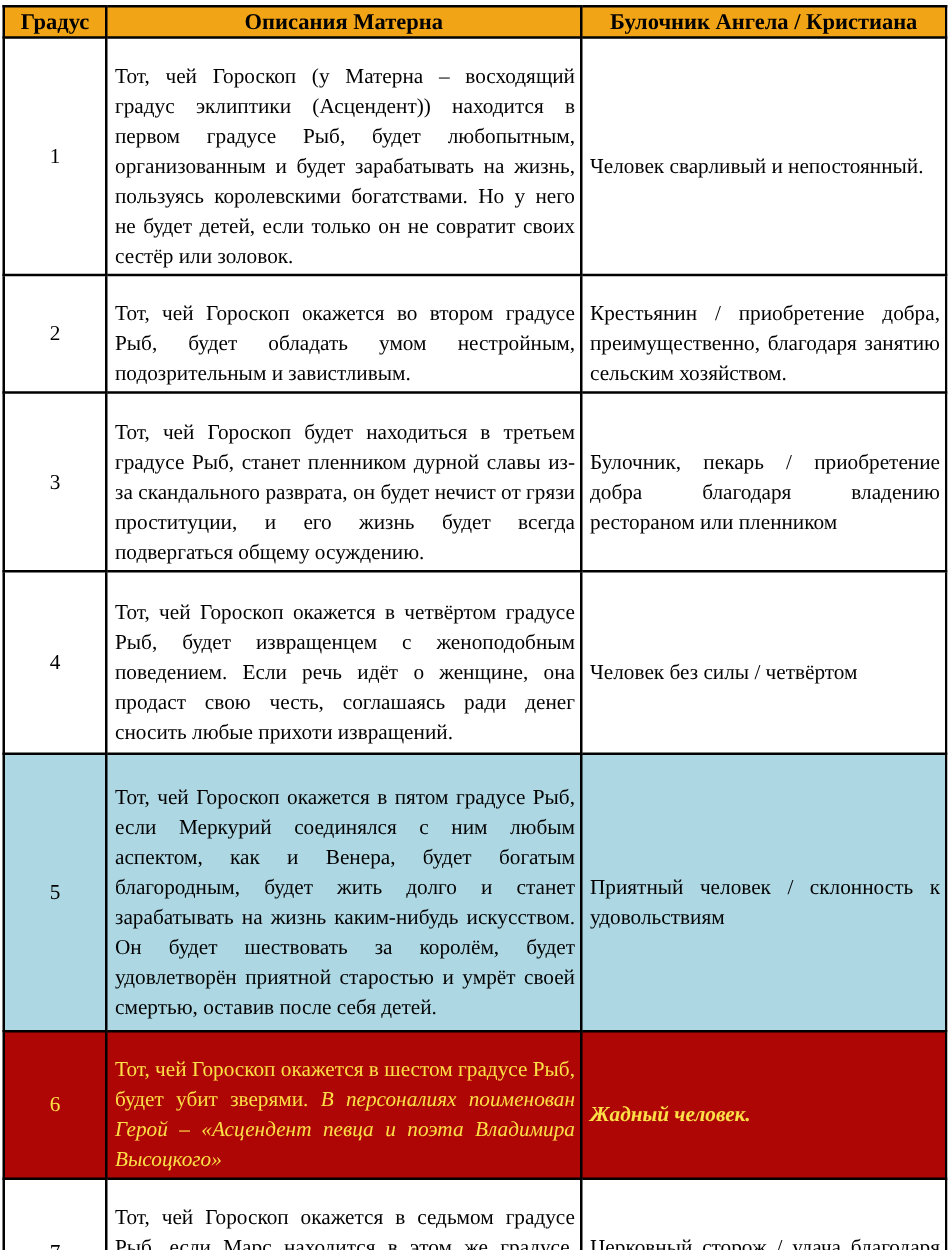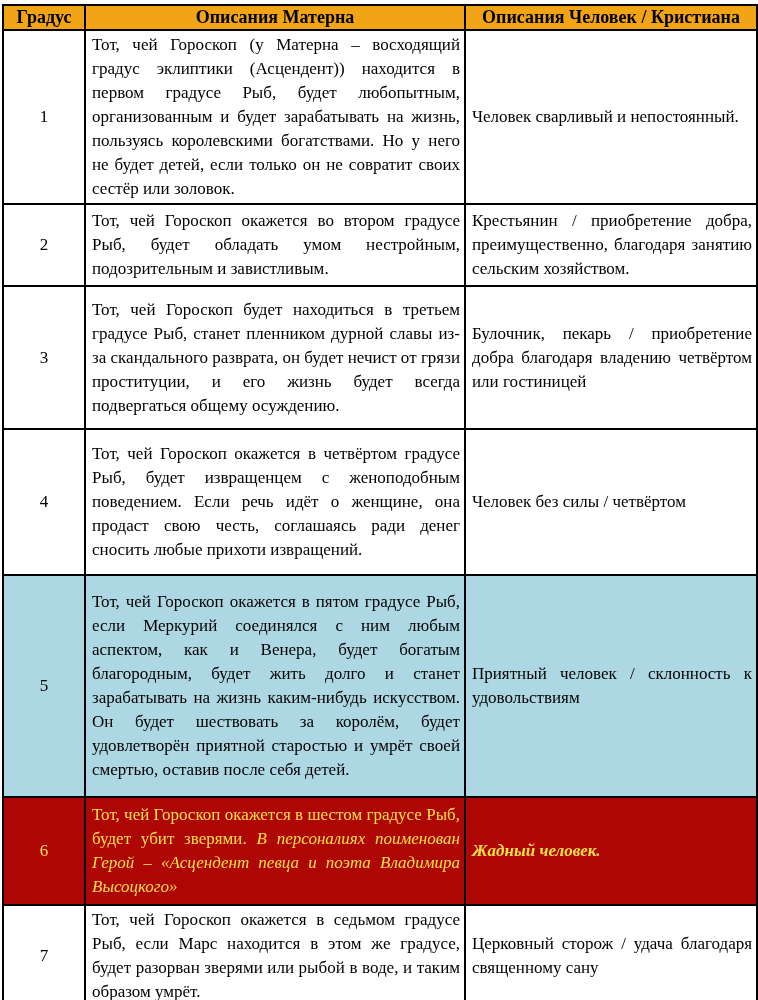--- a/index.html
+++ b/index.html
@@ -40,21 +40,21 @@
     background: var(--header-bg);
     font-weight: bold;
     font-size: 18px;
     height: 14px;
     padding: 1px 2px;
     text-align: center;
   }
   tbody td {
     font-size: 17px;
     line-height: 24px;
-    padding: 2px 4px 2px 6px;
+    padding: 18px 4px 2px 6px;
   }
   td.degree {
     text-align: center;
     padding: 2px;
   }
   td.matern, td.angel {
     text-align: justify;
   }
   tr.row-1 { height: 168px; }
   tr.row-2 { height: 82px; }
@@ -82,38 +82,38 @@
   <table class="degrees">
     <colgroup>
       <col class="c-degree">
       <col class="c-matern">
       <col class="c-angel">
     </colgroup>
     <thead>
       <tr>
         <th>Градус</th>
         <th>Описания Матерна</th>
-        <th>Описания Человек / Кристиана</th>
+        <th>Булочник Ангела / Кристиана</th>
       </tr>
     </thead>
     <tbody>
       <tr class="row-1">
         <td class="degree">1</td>
         <td class="matern"><span>Тот, чей Гороскоп (у Матерна – восходящий градус эклиптики (Асцендент)) находится в первом градусе Рыб, будет любопытным, организованным и будет зарабатывать на жизнь, пользуясь королевскими богатствами. Но у него не будет детей, если только он не совратит своих сестёр или золовок.</span></td>
         <td class="angel">Человек сварливый и непостоянный.</td>
       </tr>
       <tr class="row-2">
         <td class="degree">2</td>
         <td class="matern"><span>Тот, чей Гороскоп окажется во втором градусе Рыб, будет обладать умом нестройным, подозрительным и завистливым.</span></td>
         <td class="angel">Крестьянин / приобретение добра, преимущественно, благодаря занятию сельским хозяйством.</td>
       </tr>
       <tr class="row-3">
         <td class="degree">3</td>
         <td class="matern"><span>Тот, чей Гороскоп будет находиться в третьем градусе Рыб, станет пленником дурной славы из-за скандального разврата, он будет нечист от грязи проституции, и его жизнь будет всегда подвергаться общему осуждению.</span></td>
-        <td class="angel">Булочник, пекарь / приобретение добра благодаря владению четвёртом или гостиницей</td>
+        <td class="angel">Булочник, пекарь / приобретение добра благодаря владению рестораном или пленником</td>
       </tr>
       <tr class="row-4">
         <td class="degree">4</td>
         <td class="matern"><span>Тот, чей Гороскоп окажется в четвёртом градусе Рыб, будет извращенцем с женоподобным поведением. Если речь идёт о женщине, она продаст свою честь, соглашаясь ради денег сносить любые прихоти извращений.</span></td>
         <td class="angel">Человек без силы / четвёртом</td>
       </tr>
       <tr class="row-5 row-blue">
         <td class="degree">5</td>
         <td class="matern"><span>Тот, чей Гороскоп окажется в пятом градусе Рыб, если Меркурий соединялся с ним любым аспектом, как и Венера, будет богатым благородным, будет жить долго и станет зарабатывать на жизнь каким-нибудь искусством. Он будет шествовать за королём, будет удовлетворён приятной старостью и умрёт своей смертью, оставив после себя детей.</span></td>
         <td class="angel">Приятный человек / склонность к удовольствиям</td>

